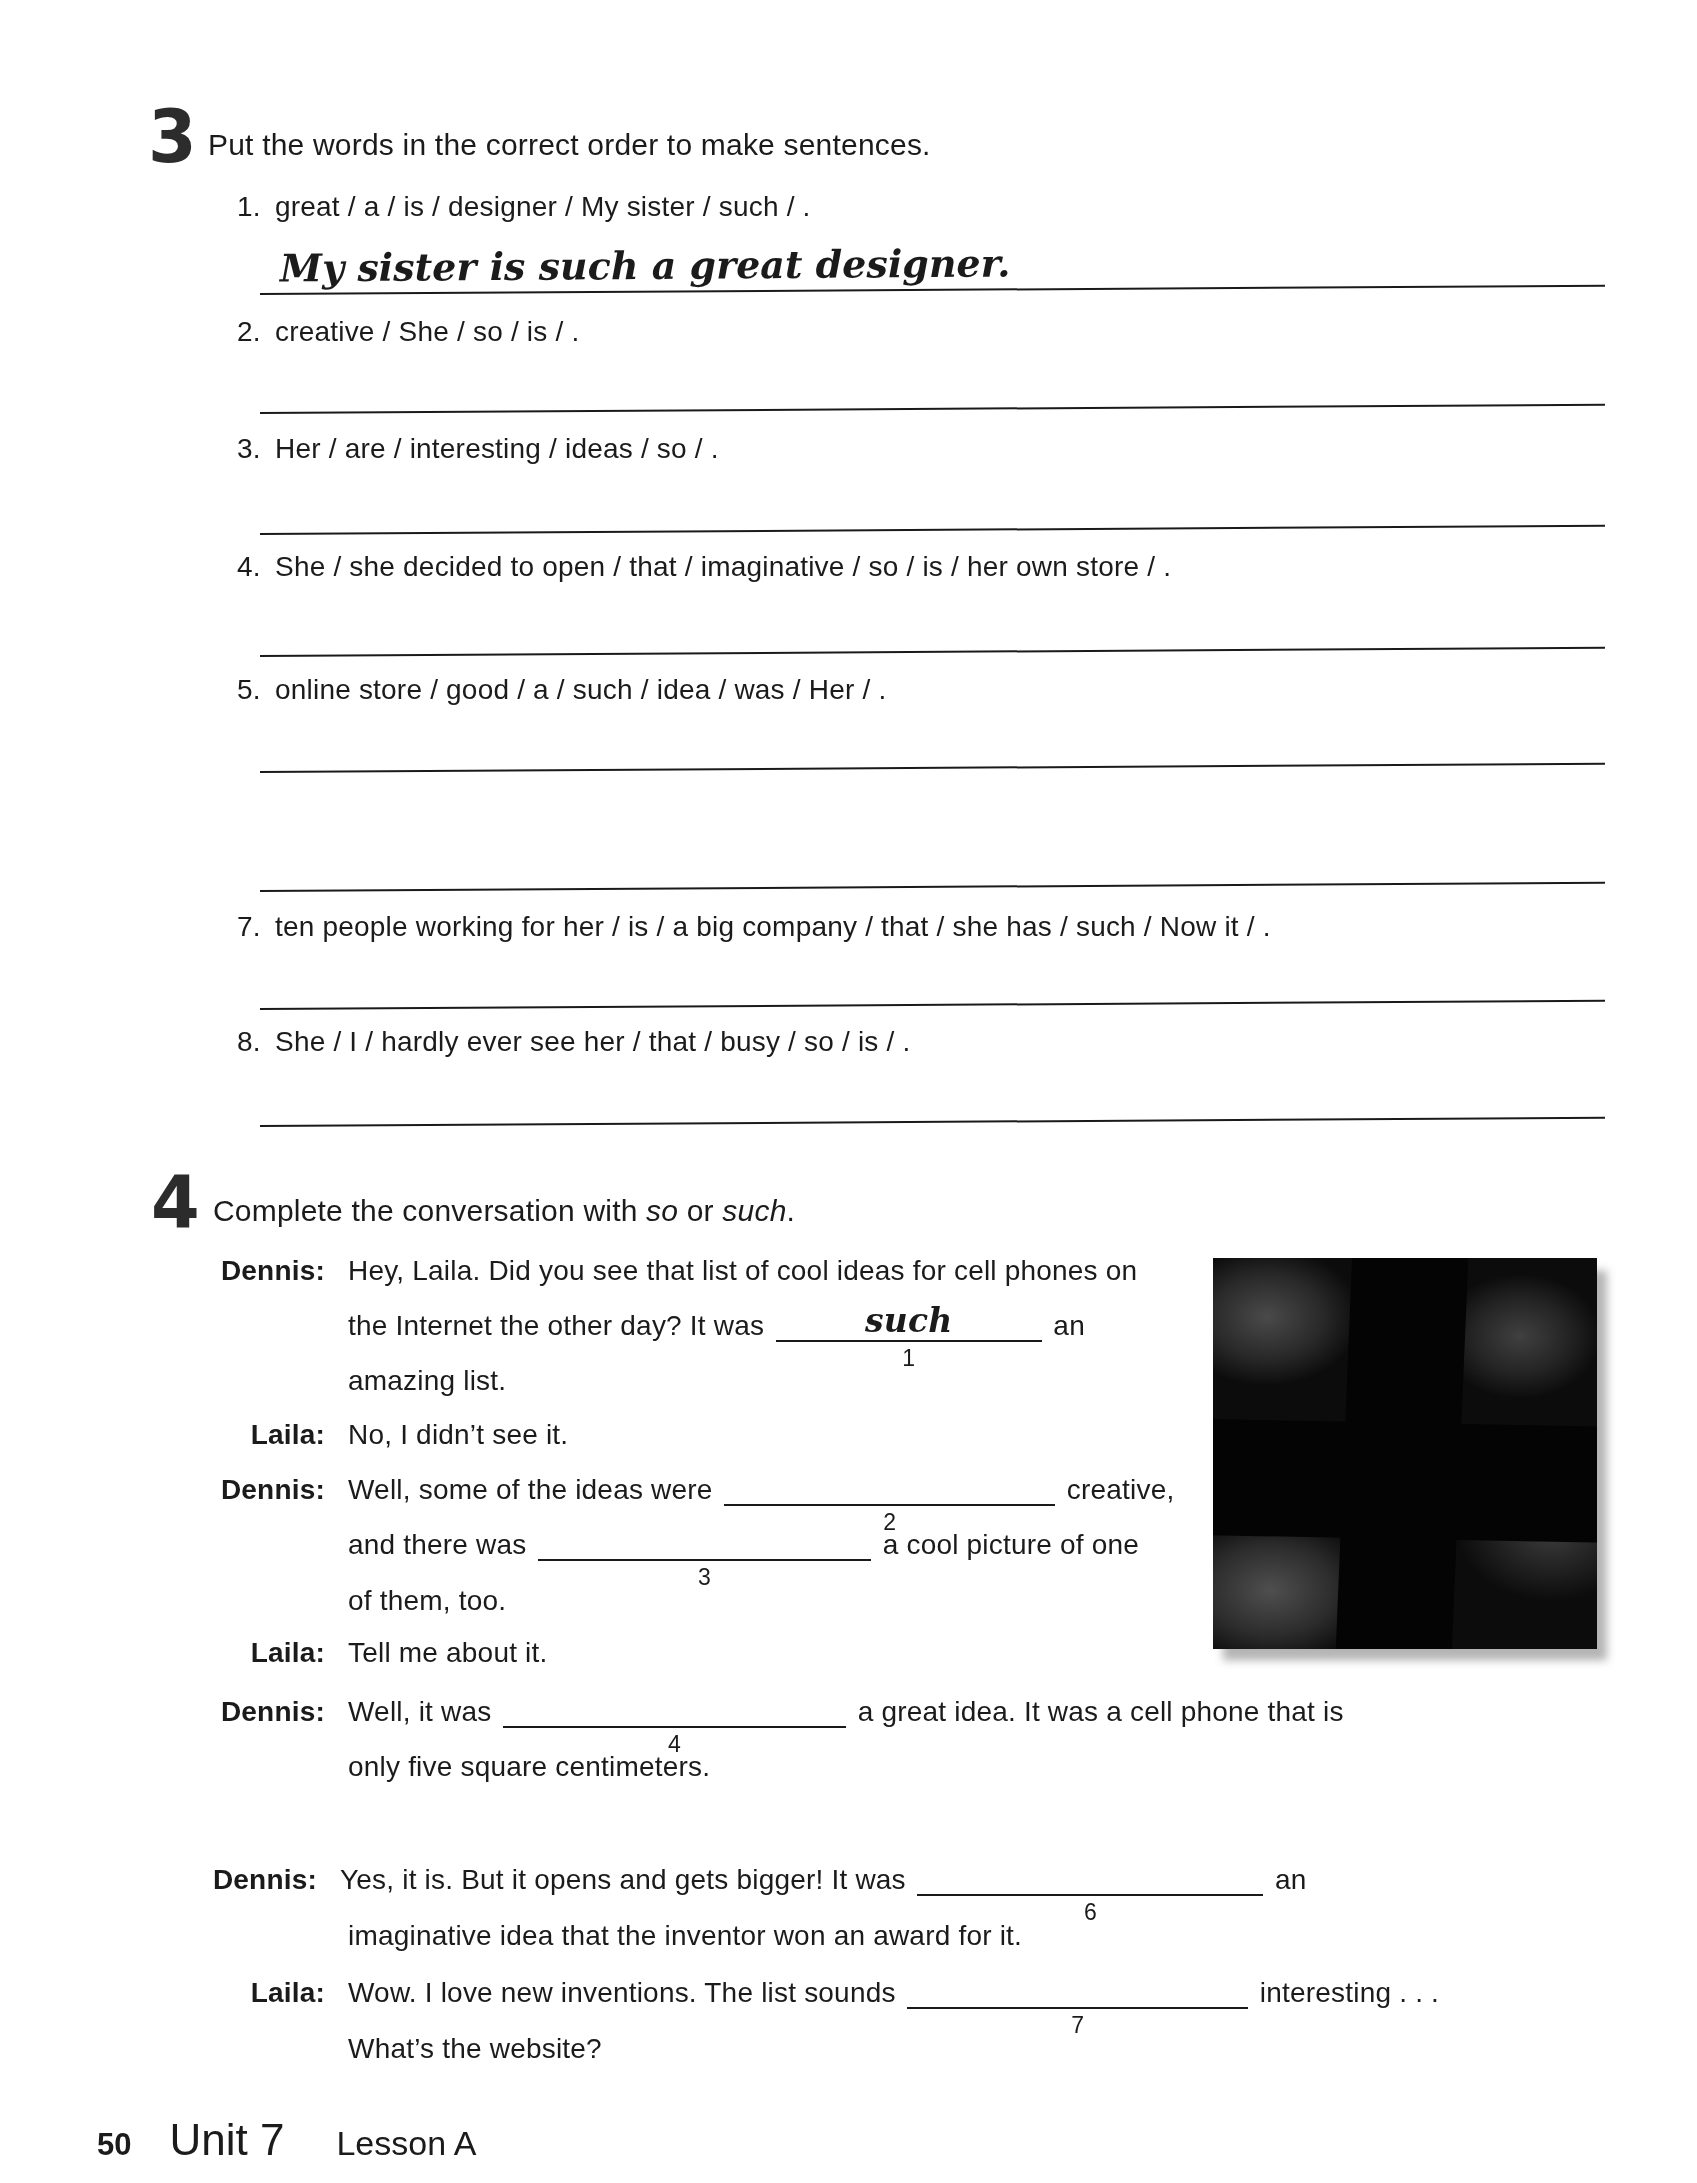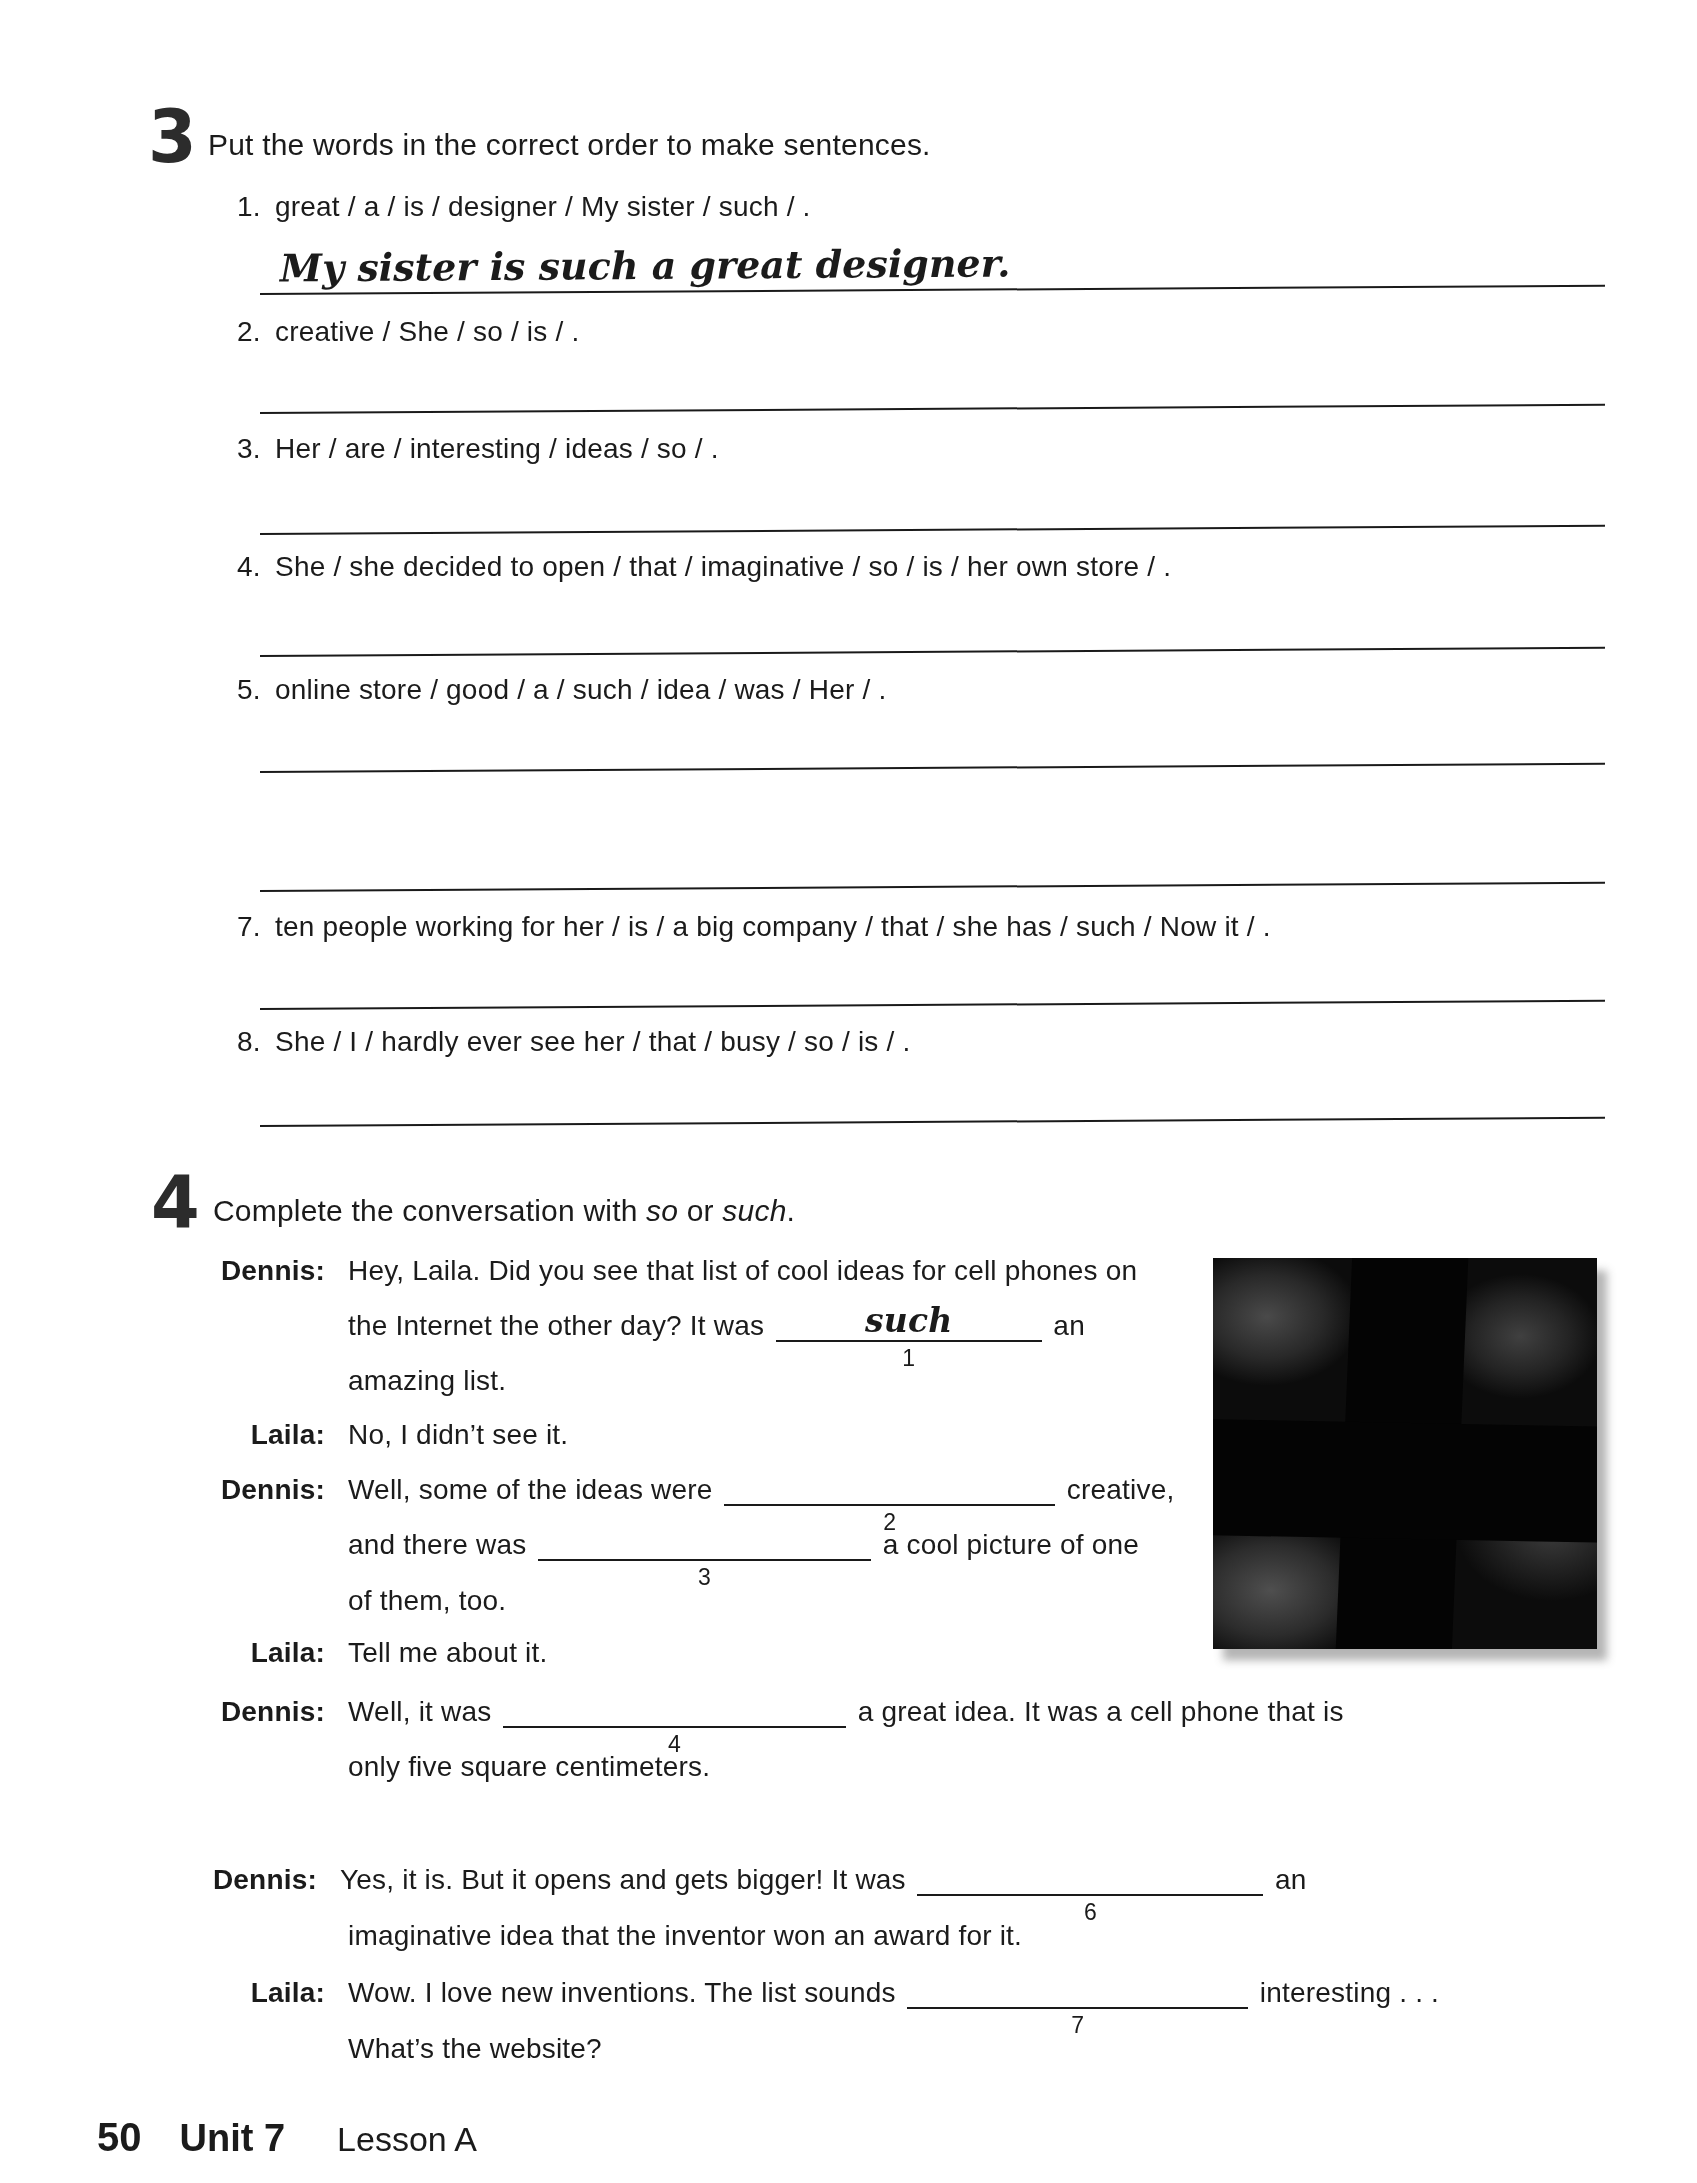--- a/index.html
+++ b/index.html
@@ -111,22 +111,22 @@
     position:absolute;
     left:-8.3px;top:165px;width:408px;height:116px;
     background:#040404;
     transform:rotate(1.1deg);
   }
   .footer{
     position:absolute;
     top:2115px;left:97px;
     white-space:nowrap;
   }
-  .f-num{font-weight:bold;font-size:40px;}
-  .f-unit{font-weight:bold;font-size:38px;margin-left:38px;}
+  .f-num{font-weight:bold;font-size:31px;}
+  .f-unit{font-weight:normal;font-size:44px;margin-left:38px;}
   .f-lesson{font-size:34px;margin-left:52px;}
 </style>
 </head>
 <body>
 
 <div class="page">
 
   <div class="ex-badge" style="top:102px;left:148px">3</div>
   <div class="ex-title" style="top:128px;left:208px">Put the words in the correct order to make sentences.</div>
 

